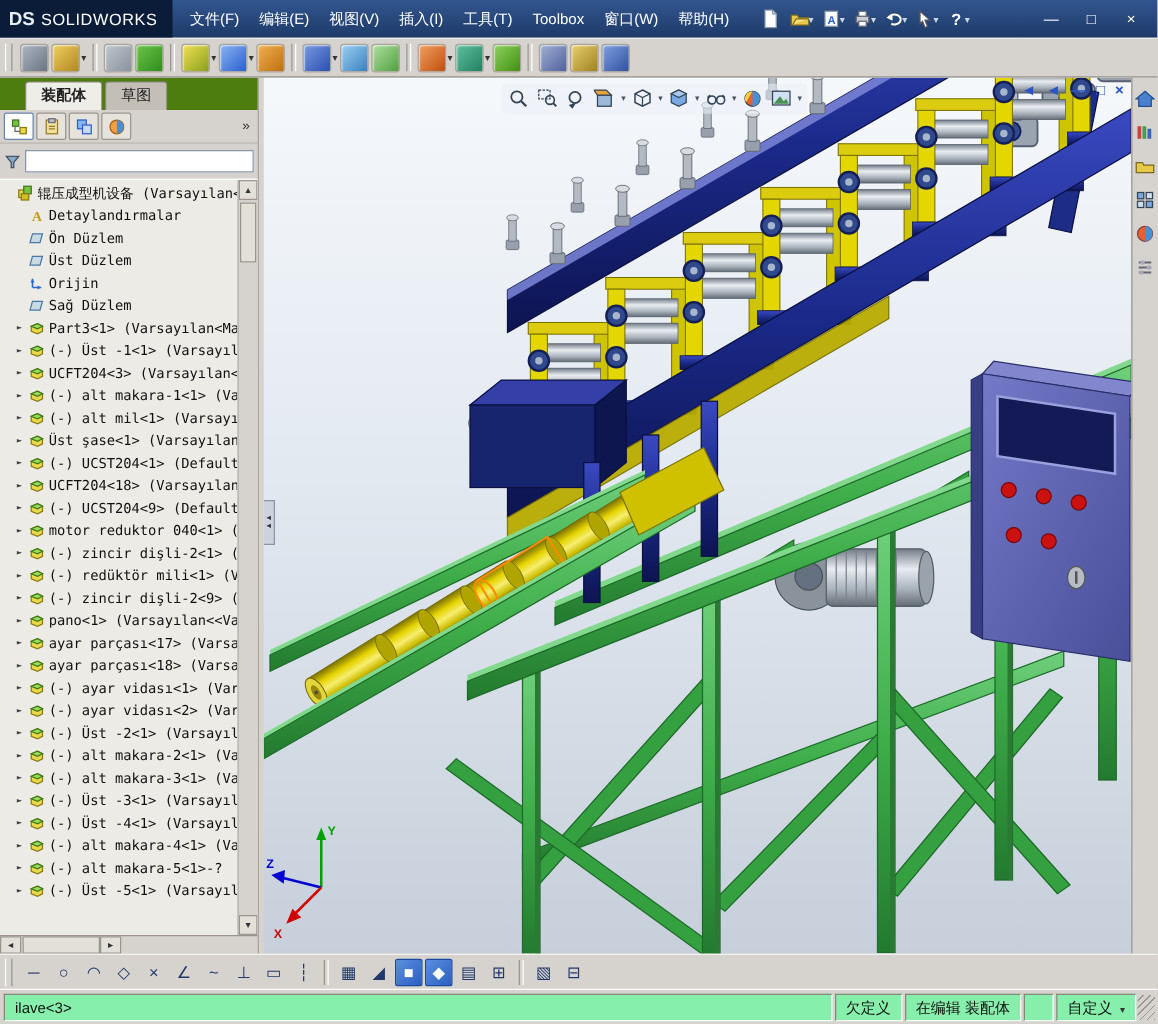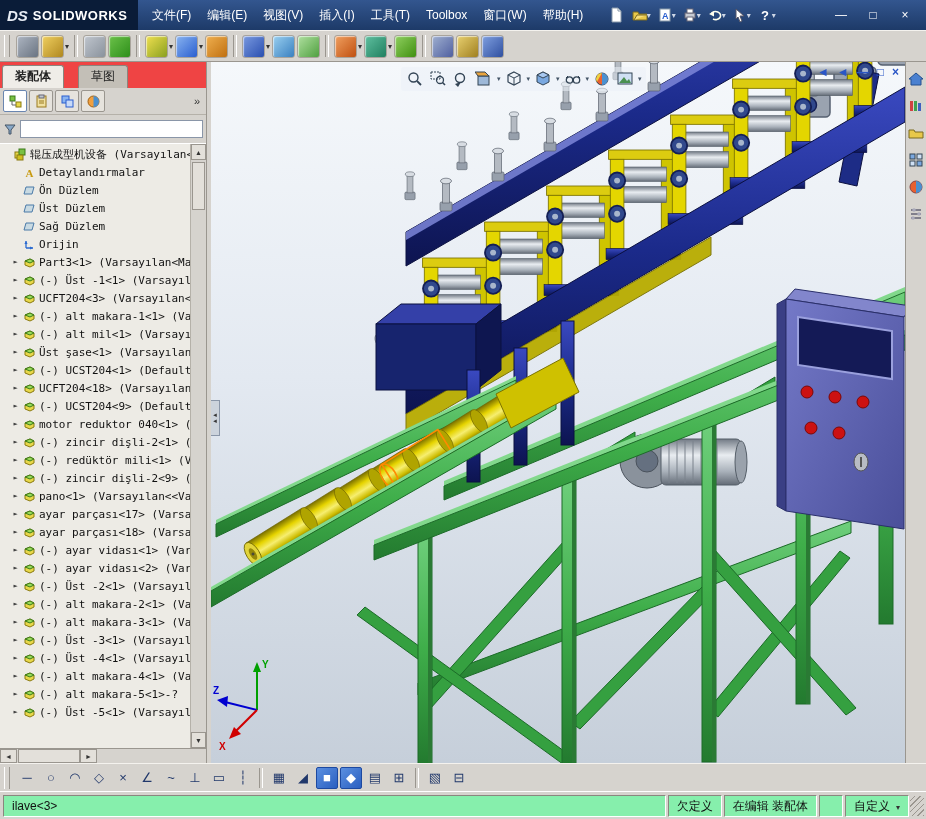--- a/index.html
+++ b/index.html
@@ -3,42 +3,42 @@
 <meta charset="utf-8">
 <style>
   html,body{margin:0;padding:0;}
   body{width:926px;height:819px;position:relative;overflow:hidden;background:#d6d3ce;
        font-family:"Liberation Sans",sans-serif;font-size:12px;-webkit-font-smoothing:antialiased;}
   
   .titlebar{position:absolute;top:0;left:0;width:926px;height:30px;
     background:linear-gradient(#33568f,#1d3a68);display:flex;align-items:center;z-index:30;}
   .logo-block{width:138px;height:30px;background:#0a1c38;color:#fff;display:flex;align-items:center;
     gap:5px;padding-left:7px;box-sizing:border-box;}
-  .logo-mark{font-style:italic;font-weight:bold;font-size:15px;color:#e8edf5;}
-  .logo-text{font-weight:bold;font-size:13px;letter-spacing:.5px;}
+  .logo-mark{font-weight:bold;font-size:15px;color:#e8edf5;}
+  .logo-text{font-weight:normal;font-size:13px;letter-spacing:.5px;}
   .menus{display:flex;align-items:center;height:30px;margin-left:6px;}
   .menu-item{color:#fff;font-size:12px;padding:16px 8px;line-height:30px;white-space:nowrap;cursor:default;}
   .q-icons{display:flex;align-items:center;margin-left:14px;gap:3px;}
   .q-icon{width:22px;height:22px;display:flex;align-items:center;justify-content:center;border-radius:2px;}
   .dd{font-size:8px;color:#cdd6e6;margin-left:-1px;}
   .win-controls{margin-left:auto;display:flex;align-items:center;gap:10px;padding-right:10px;color:#fff;}
   .win-btn{width:22px;height:18px;display:flex;align-items:center;justify-content:center;font-size:12px;cursor:default;}
   
   .toolbar2{position:absolute;top:30px;left:0;width:926px;height:32px;background:#d6d3ce;
     border-top:1px solid #f4f2ee;border-bottom:1px solid #9a968f;display:flex;align-items:center;
     padding-left:4px;box-sizing:border-box;z-index:29;}
   .t2-grip{width:4px;height:22px;border-left:1px solid #fff;border-right:1px solid #9a968f;margin-right:5px;}
   .t2-icon{width:21px;height:21px;margin:1px;border:1px solid #a9a49c;border-radius:3px;
     box-shadow:inset 1px 1px 1px rgba(255,255,255,.6);display:flex;align-items:center;justify-content:center;}
   .t2-sep{width:2px;height:22px;border-left:1px solid #9a968f;border-right:1px solid #fff;margin:0 4px;}
   .t2-dd{font-size:8px;color:#333;margin:0 1px 0 0;}
   
   .left-panel{position:absolute;top:62px;left:0;width:207px;height:701px;background:#d6d3ce;
     display:flex;flex-direction:column;z-index:10;border-right:1px solid #9a968f;box-sizing:border-box;}
-  .lp-tabs{height:24px;display:flex;align-items:flex-end;padding:2px 2px 0 2px;gap:14px;background:#ef4444;}
+  .lp-tabs{height:24px;display:flex;align-items:flex-end;padding:2px 2px 0 20px;gap:2px;background:#4d7c0f;}
   .lp-tab{font-size:12px;padding:2px 12px 3px;border:1px solid #8a867e;border-bottom:none;
     background:#c3bfb7;color:#222;border-radius:3px 3px 0 0;}
   .lp-tab.active{background:#efede8;font-weight:bold;}
   .lp-minitabs{height:26px;display:flex;align-items:center;background:#d6d3ce;border-bottom:1px solid #b5b1a9;padding-left:3px;gap:2px;}
   .minitab{width:22px;height:20px;border:1px solid #9a968f;background:#e6e3dd;display:flex;align-items:center;justify-content:center;border-radius:2px;}
   .minitab.active{background:#fff;border-color:#6a86b0;}
   .mt-chev{margin-left:auto;margin-right:6px;color:#333;font-size:11px;}
   .filter-row{height:24px;display:flex;align-items:center;gap:3px;padding:2px 3px;background:#d6d3ce;}
   .filter-input{flex:1;height:16px;border:1px solid #8a96a8;background:#fff;font-size:11px;padding:0 3px;}
   .tree-wrap{flex:1;display:flex;background:#edebe5;border-top:1px solid #fff;position:relative;overflow:hidden;}
@@ -330,35 +330,35 @@
             <svg width="13" height="13">
               <polygon points="3,3 11,3 9,10 1,10" fill="rgba(120,180,220,.3)" stroke="#4a7aa8"></polygon>
             </svg>
           </span>
           <span class="tlabel">Üst Düzlem</span>
         </div>
         <div class="trow child">
           <span class="tarrow"></span>
           <span class="ico">
             <svg width="13" height="13">
-              <polygon points="3,3 11,3 9,10 1,10" fill="rgba(120,180,220,.3)" stroke="#4a7aa8"></polygon>
-            </svg>
-          </span>
-          <span class="tlabel">Sağ Düzlem</span>
-        </div>
-        <div class="trow child">
-          <span class="tarrow"></span>
-          <span class="ico">
-            <svg width="13" height="13">
               <path d="M3,10 L10,10 M3,10 L3,3" stroke="#2a6ad0" stroke-width="1.3" fill="none"></path>
               <polygon points="10,10 7,8.4 7,11.6" fill="#2a6ad0"></polygon>
               <polygon points="3,3 1.4,6 4.6,6" fill="#2a6ad0"></polygon>
             </svg>
           </span>
           <span class="tlabel">Orijin</span>
+        </div>
+        <div class="trow child">
+          <span class="tarrow"></span>
+          <span class="ico">
+            <svg width="13" height="13">
+              <polygon points="3,3 11,3 9,10 1,10" fill="rgba(120,180,220,.3)" stroke="#4a7aa8"></polygon>
+            </svg>
+          </span>
+          <span class="tlabel">Sağ Düzlem</span>
         </div>
         <div class="trow child">
           <span class="tarrow">►</span>
           <span class="ico">
             <svg width="13" height="13">
               <polygon points="2,5 7,3 11,5 11,9 7,11 2,9" fill="#e8d84a" stroke="#8a7a10"></polygon>
               <polygon points="2,5 7,3 11,5 7,7" fill="#9adb5a" stroke="#3a7a1a"></polygon>
             </svg>
           </span>
           <span class="tlabel">Part3&lt;1&gt; (Varsayılan&lt;Mak</span>

